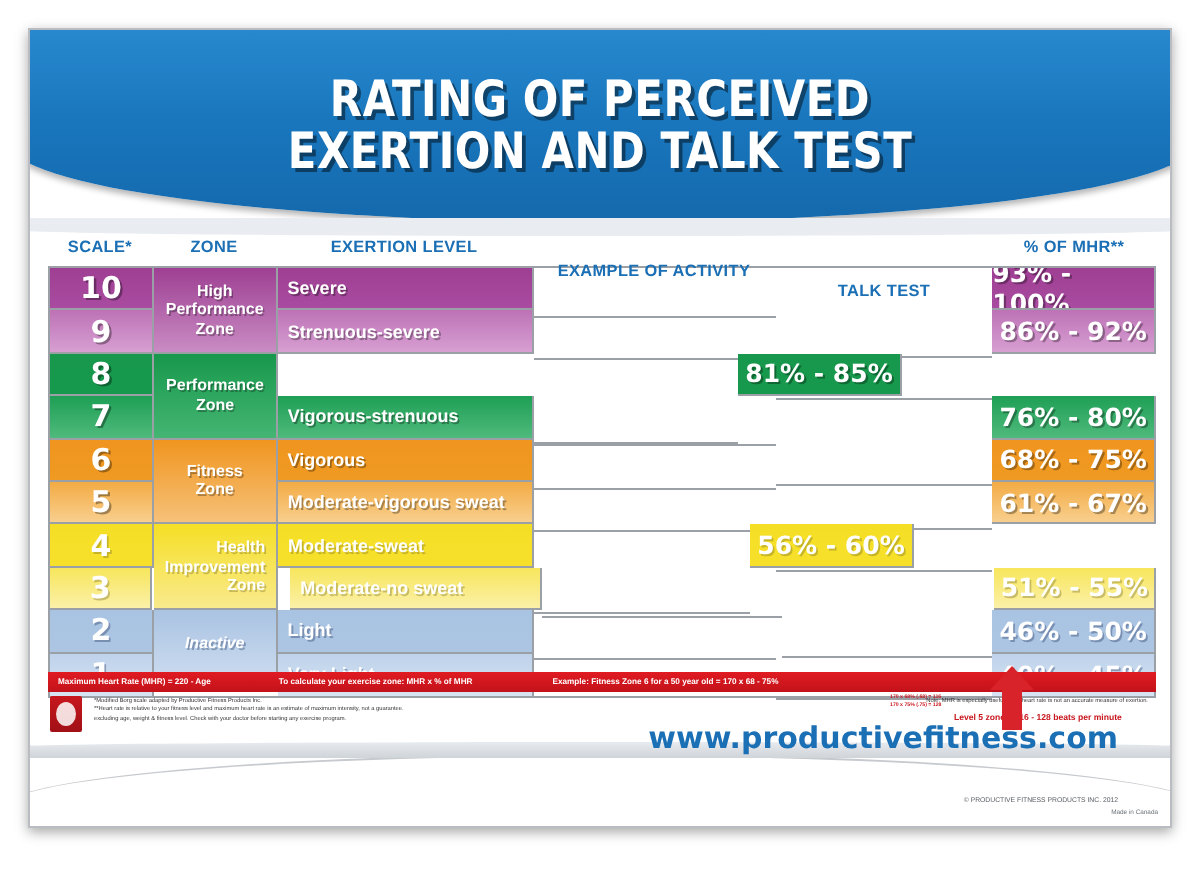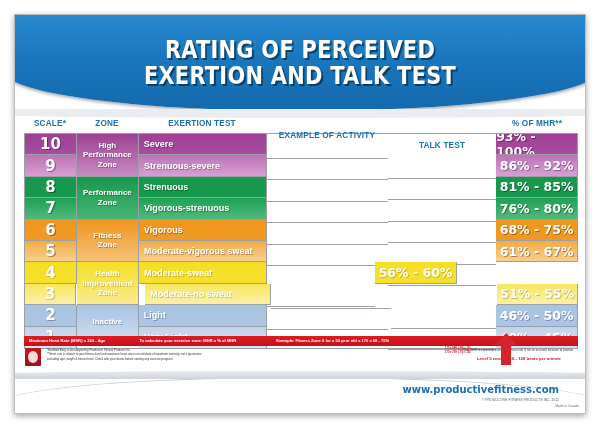--- a/index.html
+++ b/index.html
@@ -107,21 +107,21 @@
   .g1 { background:linear-gradient(180deg,#17984c,#17994d); }
   .g2 { background:linear-gradient(180deg,#1e9f55,#4fba7c); }
   .gz { background:linear-gradient(180deg,#17984c,#45b573); }
 
   .o1 { background:linear-gradient(180deg,#f0951f,#ef9a22); }
   .o2 { background:linear-gradient(180deg,#f3ab44,#f8cf8e); }
   .oz { background:linear-gradient(180deg,#f0951f,#f6c179); }
 
   .y1 { background:linear-gradient(180deg,#f5df25,#f6e02b); }
   .y2 { background:linear-gradient(180deg,#f7e65c,#fbf0a8); }
-  .yz { background:linear-gradient(180deg,#f5df25,#f9ea8d); }
+  .yz { background:linear-gradient(180deg,#f5df25,#f9ea8d);text-align:right; }
 
   .b1 { background:linear-gradient(180deg,#a9c3e2,#abc5e3); }
   .b2 { background:linear-gradient(180deg,#bed2ea,#d8e4f3); }
   .bz { background:linear-gradient(180deg,#a9c3e2,#cbdbef); }
 
   
   .dark .txt, .dark .talk, .dark .mhr, .dark .num, .dark .zonecell {
     color:#ffffff; text-shadow:.9px .9px 0 rgba(120,110,40,.38);
   }
   .bl .txt, .bl .talk, .bl .mhr, .bl .num, .bl .zonecell{
@@ -166,22 +166,22 @@
     border-top-right-radius:100% 64%;
     border-top:1px solid #c6c9cd;
   }
   #swoosh:before{
     content:""; position:absolute; left:0; right:0; top:-7px; height:8px;
     background:linear-gradient(180deg,#e7ebef,#cfd4d9);
     border-top-left-radius:100% 64%;
     border-top-right-radius:100% 64%;
   }
   #site{
-    position:absolute; right:26px; bottom:18px; text-align:center;
-    color:#1b6fb5; font-weight:bold; font-size:10px;
+    position:absolute; right:26px; bottom:35px; text-align:center;
+    color:#1b6fb5; font-weight:bold; font-size:15px;
     font-family:"DejaVu Sans", sans-serif;
   }
   #copy{
     position:absolute; right:26px; bottom:11px; text-align:right;
     color:#5c6166; font-size:3.4px;
   }
   #madein{
     position:absolute; right:6px; bottom:5px;
     color:#6b7075; font-size:3.2px;
   }
@@ -221,21 +221,21 @@
   <div id="title">
     <span>RATING OF PERCEIVED</span>
     <span>EXERTION AND TALK TEST</span>
   </div>
 
   <div id="table">
 
     <div class="hdr">
       <div class="c-scale">SCALE*</div>
       <div class="c-zone">ZONE</div>
-      <div class="c-exert">EXERTION TEST</div>
+      <div class="c-exert">EXERTION LEVEL</div>
       <div class="c-act">EXAMPLE OF ACTIVITY</div>
       <div class="c-talk">TALK TEST</div>
       <div class="c-mhr">% OF MHR**</div>
     </div>
 
     <div class="grid">
 
       <div class="row">
         <div class="cell num c-scale p1">10</div>
         <div class="cell zonecell c-zone pz" style="height:42.8px;border-bottom:1px solid #9aa0a6;">
@@ -258,21 +258,20 @@
           <div><span>Can't talk;</span><i>very heavy breathing</i></div>
         </div>
         <div class="cell mhr c-mhr p2">86% - 92%</div>
       </div>
 
       <div class="row">
         <div class="cell num c-scale g1">8</div>
         <div class="cell zonecell c-zone gz" style="height:42.8px;border-bottom:1px solid #9aa0a6;">
           <span>Performance<br>Zone</span>
         </div>
-        <div class="cell txt c-exert g1">Strenuous</div>
         <div class="cell txt c-act g1">Very fast run</div>
         <div class="cell talk c-talk g1">
           <div><span>Only able to speak in syllables;</span><i>very heavy breathing</i></div>
         </div>
         <div class="cell mhr c-mhr g1">81% - 85%</div>
       </div>
 
       <div class="row">
         <div class="cell num c-scale g2">7</div>
         <div class="cell c-zone" style="width:0;border:none;"></div>
@@ -326,21 +325,21 @@
         <div class="cell txt c-exert y2" style="margin-left:69px;">Moderate-no sweat</div>
         <div class="cell txt c-act y2">Brisk walk</div>
         <div class="cell talk c-talk y2">
           <div><span>Can carry on a conversation;</span><i>light breathing</i></div>
         </div>
         <div class="cell mhr c-mhr y2">51% - 55%</div>
       </div>
 
       <div class="row bl">
         <div class="cell num c-scale b1">2</div>
-        <div class="cell zonecell c-zone bz" style="height:34px;border-bottom:none;">
+        <div class="cell zonecell c-zone bz" style="height:34px;border-bottom:none;font-style:italic;">
           <span>Inactive</span>
         </div>
         <div class="cell txt c-exert b1">Light</div>
         <div class="cell txt c-act b1">Walking</div>
         <div class="cell talk c-talk b1">
           <div><span>Normal breathing;</span><i>can talk normally</i></div>
         </div>
         <div class="cell mhr c-mhr b1">46% - 50%</div>
       </div>
 

